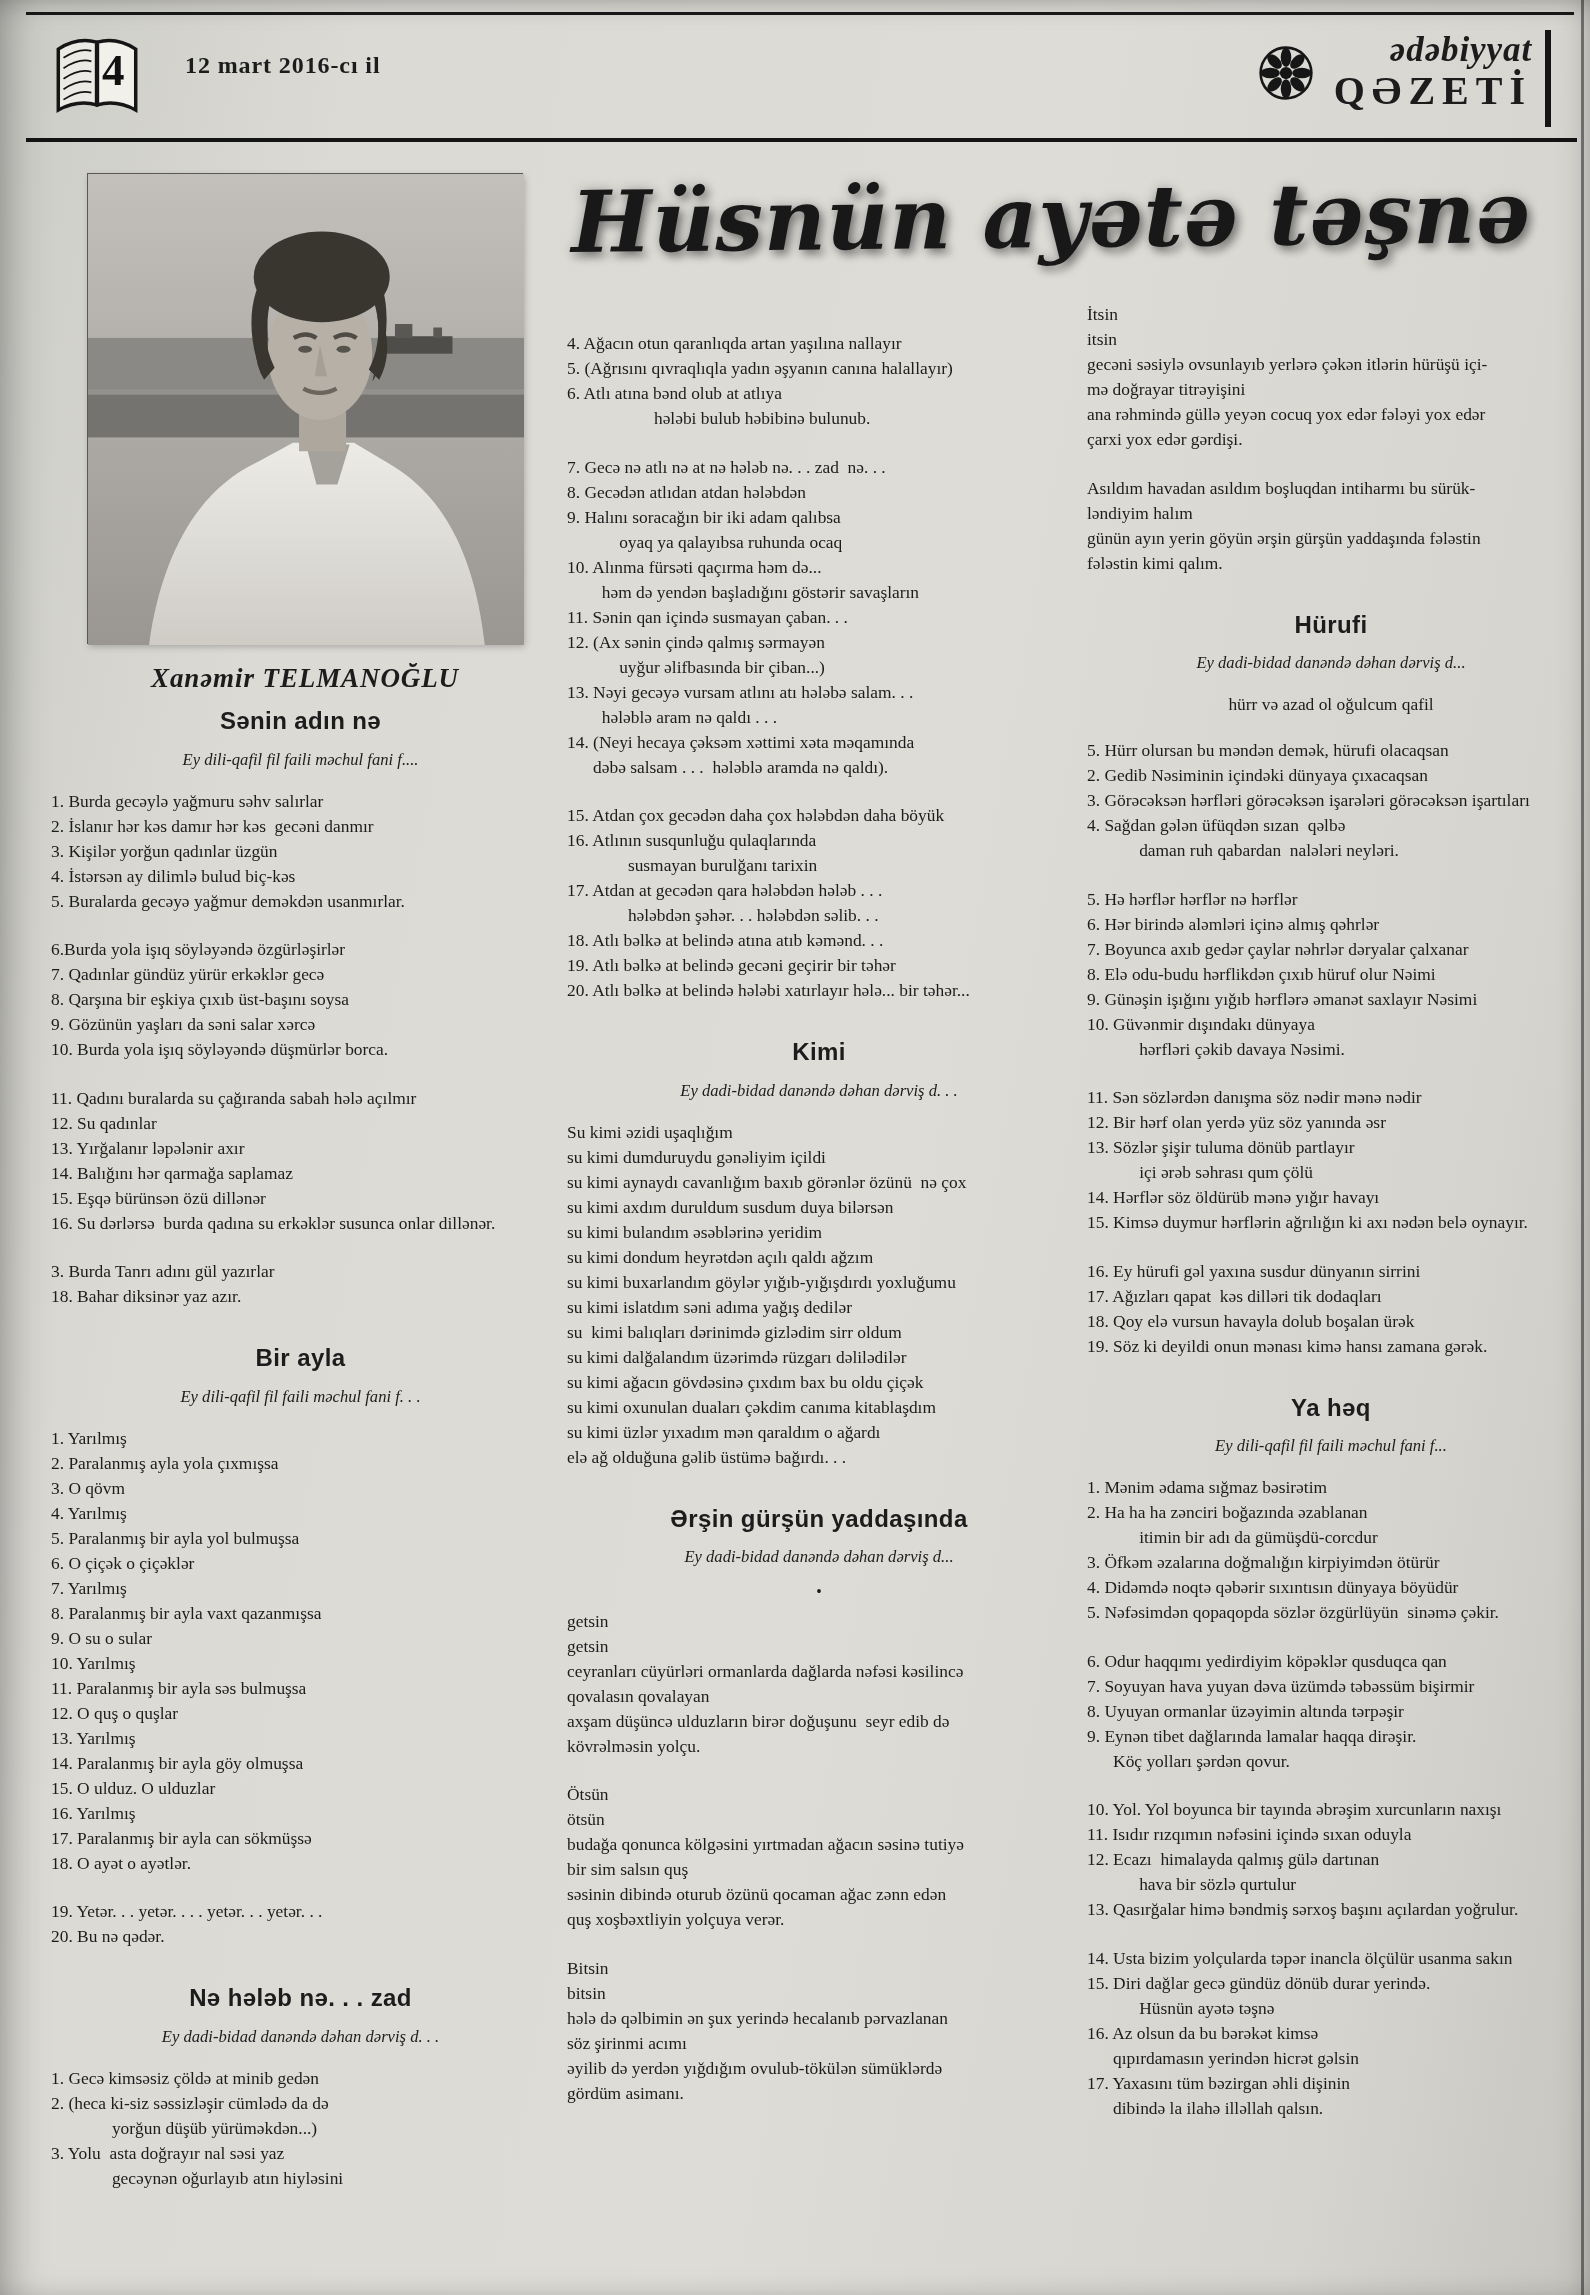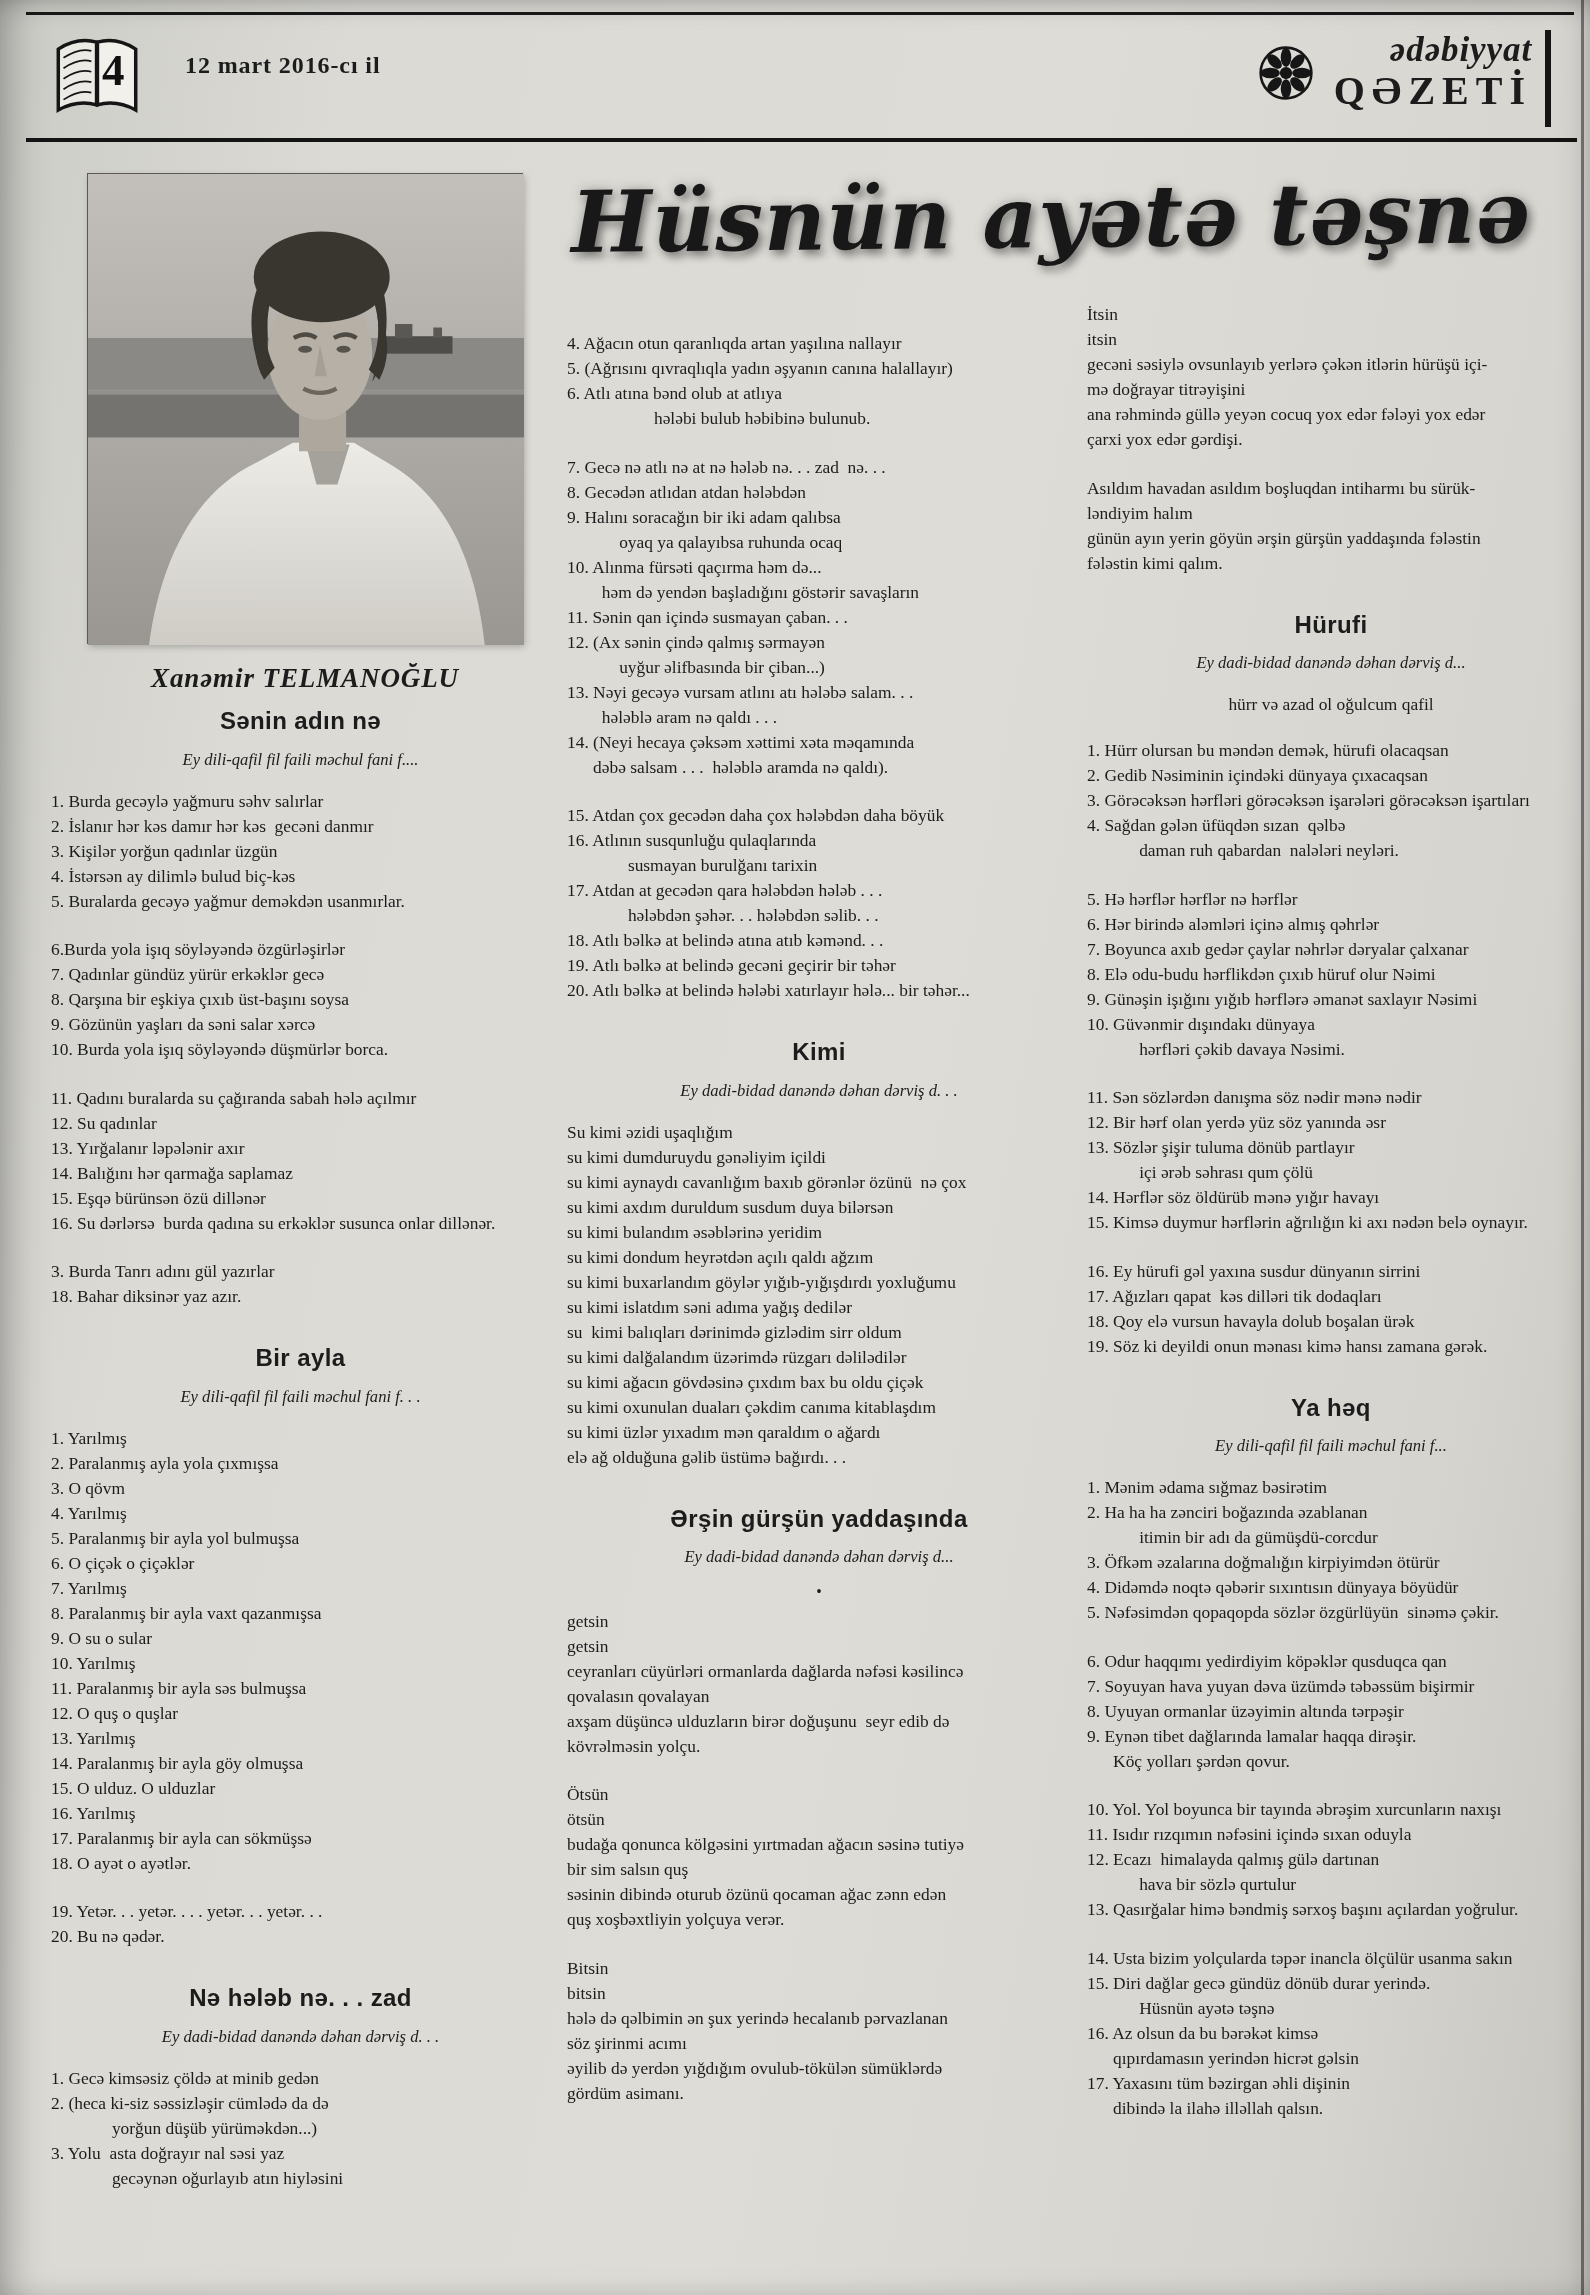--- a/index.html
+++ b/index.html
@@ -319,21 +319,21 @@
 ləndiyim halım
 günün ayın yerin göyün ərşin gürşün yaddaşında fələstin
 fələstin kimi qalım.</div>
         </div>
     </section>
     <section class="poem">
       <h2 class="poem-title">Hürufi</h2>
       <div class="epigraph">Ey dadi-bidad danəndə dəhan dərviş d...</div>
       <div class="dedication">hürr və azad ol oğulcum qafil</div>
       <div class="poem-body">
-          <div class="stanza">1. Hürr olursan bu məndən demək, hürufi olacaqsan
+          <div class="stanza">5. Hürr olursan bu məndən demək, hürufi olacaqsan
 2. Gedib Nəsiminin içindəki dünyaya çıxacaqsan
 3. Görəcəksən hərfləri görəcəksən işarələri görəcəksən işartıları
 4. Sağdan gələn üfüqdən sızan  qəlbə
             daman ruh qabardan  nalələri neyləri.</div>
           <div class="stanza">5. Hə hərflər hərflər nə hərflər
 6. Hər birində aləmləri içinə almış qəhrlər
 7. Boyunca axıb gedər çaylar nəhrlər dəryalar çalxanar
 8. Elə odu-budu hərflikdən çıxıb hüruf olur Nəimi
 9. Günəşin işığını yığıb hərflərə əmanət saxlayır Nəsimi
 10. Güvənmir dışındakı dünyaya

